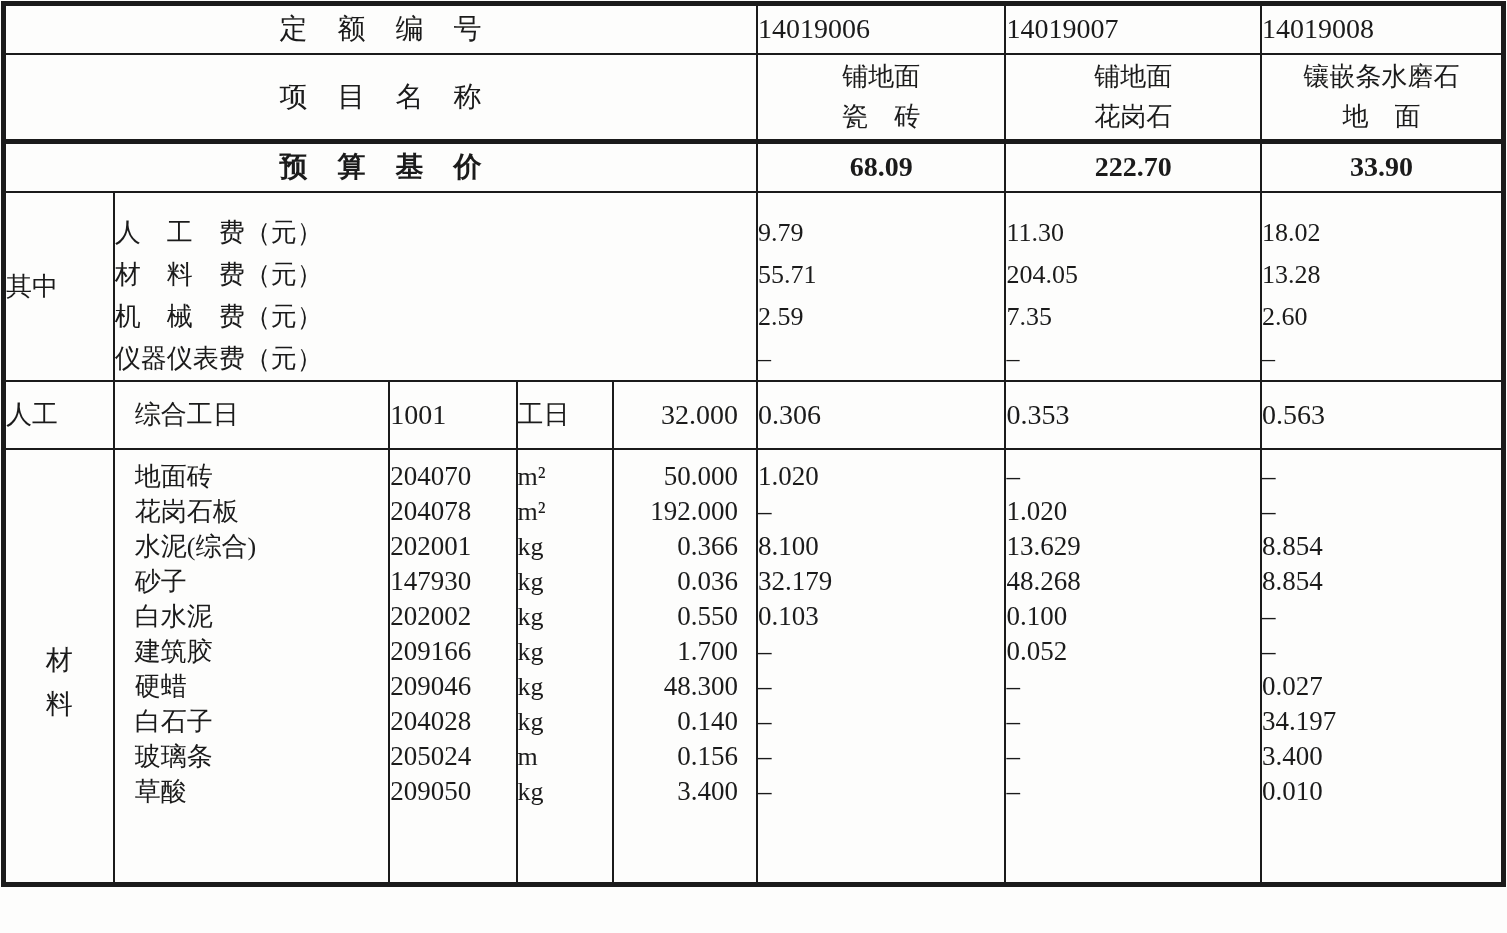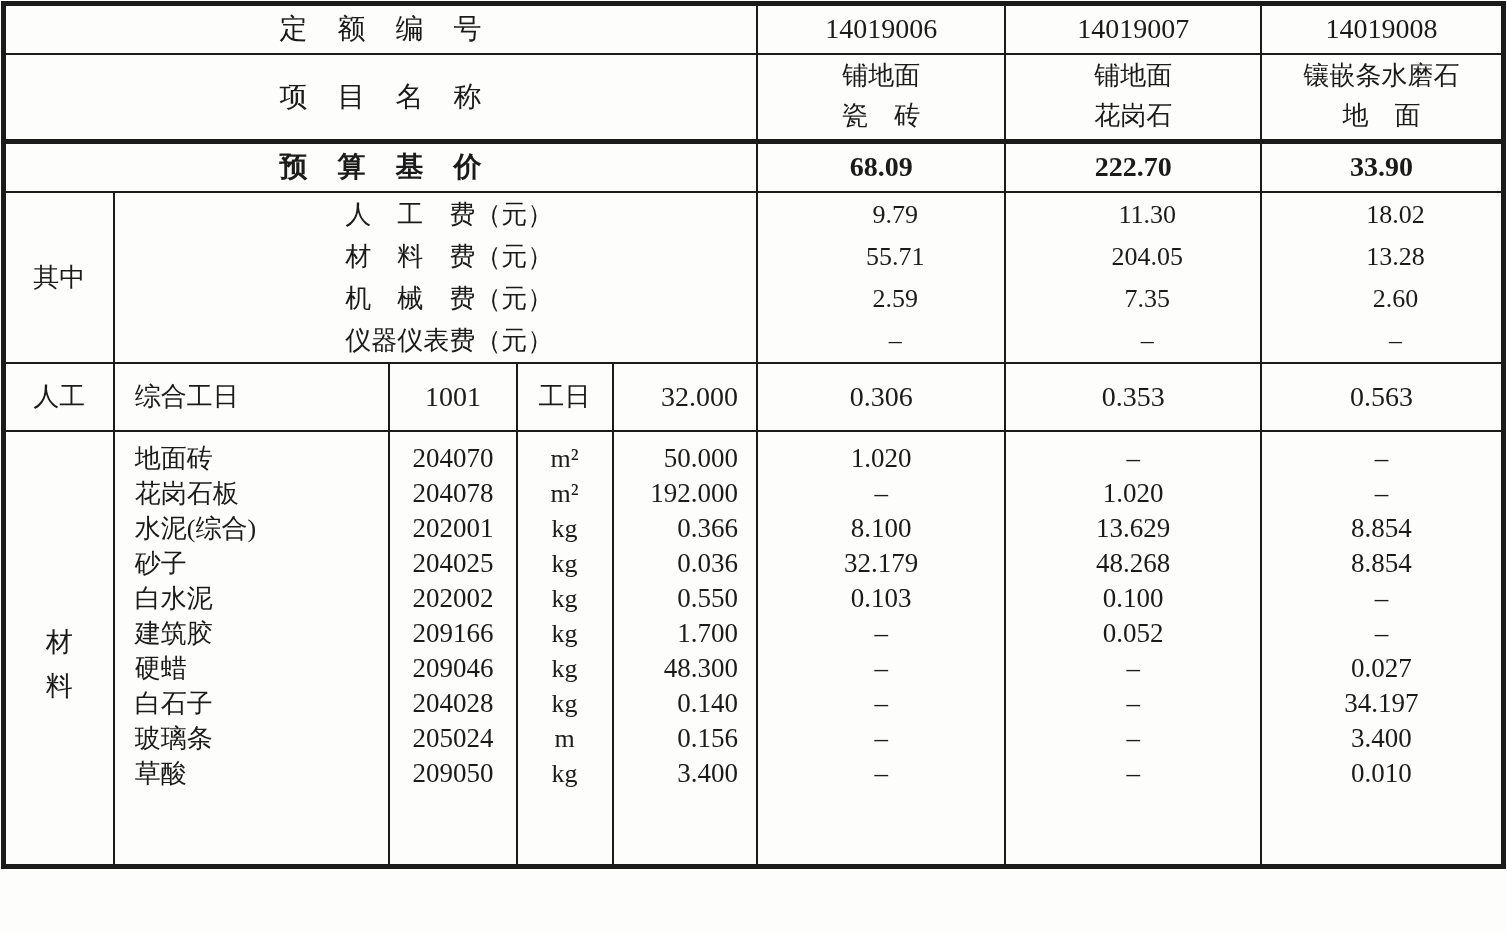--- a/index.html
+++ b/index.html
@@ -18,34 +18,34 @@
 
   
   tr.r1 td { height: 50px; }
   tr.r2 td { height: 88px; }
   tr.r3 td { height: 50px; border-top: 5px solid #1b1b1b; }
   tr.r4 td { height: 168px; }
   tr.r5 td { height: 54px; }
   tr.r6 td { height: 68px; margin-top: 31px; }
   tr.r7 td { height: 436px; vertical-align: top; }
 
-  .c   { text-align: center; }
+  .c   { }
   .nm  { text-align: left; padding-left: 20px; }
   .pr  { text-align: right; padding-right: 18px; }
   .hdr { text-align: center; font-size: 28px; letter-spacing: 1px; }
   .bold { font-weight: bold; }
 
   .num   { font-size: 28px; }
   .cjk26 { font-size: 26px; }
 
-  tr.r2 td .lines2 div { line-height: 40px; font-size: 26px; text-align: center; font-family: Liberation Mono, monospace; }
+  tr.r2 td .lines2 div { line-height: 40px; font-size: 26px; text-align: center; }
   tr.r3 td.val { font-size: 28px; font-weight: bold; text-align: center; }
 
   .stack42 div { line-height: 42px; font-size: 26px; }
-  .stack42 { padding-top: 1px; margin-left: 28px; }
+  .stack42 { padding-top: 19px; }
 
   tr.r5 td { font-size: 27px; }
   .spread { display: flex; justify-content: space-around; align-items: center; font-size: 28px; }
 
   .stack35 { padding-top: 9px; }
   .stack35 div { line-height: 35px; font-size: 26px; }
   .stack35.num div { font-size: 27px; }
 
   .vlabel { margin-top: 188px; text-align: center; }
   .vlabel div { line-height: 44px; font-size: 27px; }
@@ -169,21 +169,21 @@
             <div>白石子</div>
             <div>玻璃条</div>
             <div>草酸</div>
           </div>
     </td>
     <td>
       <div class="stack35 c num">
             <div>204070</div>
             <div>204078</div>
             <div>202001</div>
-            <div>204025</div>
+            <div>147930</div>
             <div>202002</div>
             <div>209166</div>
             <div>209046</div>
             <div>204028</div>
             <div>205024</div>
             <div>209050</div>
           </div>
     </td>
     <td>
       <div class="stack35 c">

